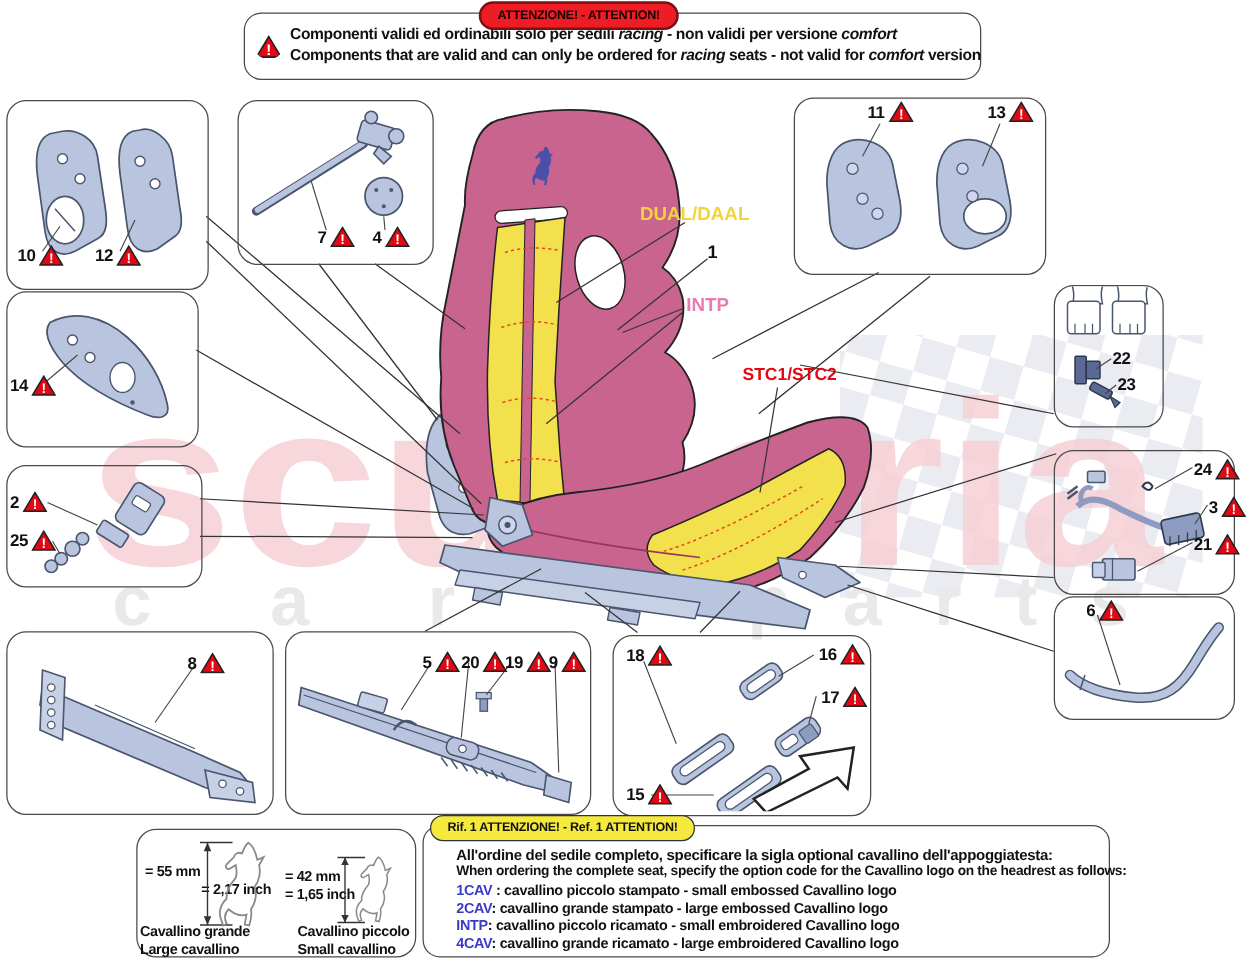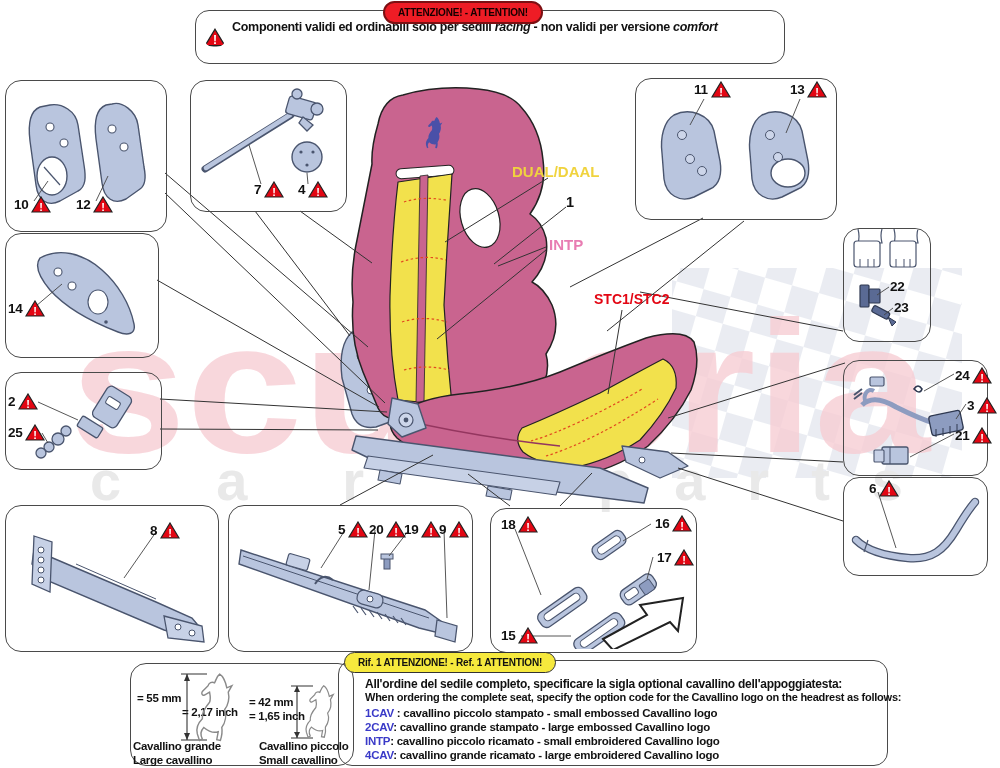--- a/index.html
+++ b/index.html
@@ -114,20 +114,23 @@
 
   <div class="pill red" style="left:383px;top:1px;">ATTENZIONE! - ATTENTION!</div>
   <div class="pbox" style="left:195px;top:10px;width:588px;height:52px;border-radius:14px;">
     <svg class="warnsvg" width="22" height="19" viewBox="0 0 20 17" style="position:absolute;left:8px;top:17px;">
       <path d="M10,1 L19,16 L1,16 Z" fill="#e30613" stroke="#222" stroke-width="1.2"></path>
       <text x="10" y="14.5" font-size="11" font-weight="bold" fill="#fff" text-anchor="middle" font-family="Liberation Sans, sans-serif">!</text>
     </svg>
     <div class="wline" style="position:absolute;left:36px;top:9px;">
       <span>Componenti validi ed ordinabili solo per sedili </span><span class="it">racing</span><span> - non validi per versione </span><span class="it">comfort</span><span></span>
     </div>
+    <div class="wline" style="position:absolute;left:36px;top:26px;">
+      <span>Components that are valid and can only be ordered for </span><span class="it">racing</span><span> seats - not valid for </span><span class="it">comfort</span><span> version</span>
+    </div>
   </div>
 
   <div class="pbox" style="left:5px;top:80px;width:160px;height:150px;">
     <svg width="157" height="147" viewBox="0 0 157 147">
       <g fill="#b9c5de" stroke="#4a556e" stroke-width="1.4">
         <path d="M34,26 C24,30 22,44 24,60 L30,104 C32,120 42,126 54,120 L72,110 C80,106 80,96 78,84 L72,44 C70,30 56,22 44,24 Z"></path>
         <path d="M100,24 C90,28 88,42 90,58 L96,102 C98,118 108,124 120,118 L134,108 C140,104 140,96 138,86 L132,44 C130,30 116,20 106,23 Z"></path>
       </g>
       <ellipse cx="46" cy="95" rx="15" ry="19" fill="#fff" stroke="#4a556e" stroke-width="1.4"></ellipse>
       <path d="M38,86 L54,104" stroke="#4a556e" stroke-width="1.2"></path>
@@ -357,21 +360,21 @@
       <span class="code">2CAV</span><span>: cavallino grande stampato - large embossed Cavallino logo</span>
     </div>
     <div class="refrow" style="left:26px;top:74px;">
       <span class="code">INTP</span><span>: cavallino piccolo ricamato - small embroidered Cavallino logo</span>
     </div>
     <div class="refrow" style="left:26px;top:88px;">
       <span class="code">4CAV</span><span>: cavallino grande ricamato - large embroidered Cavallino logo</span>
     </div>
   </div>
 
-  <div class="pbox" style="left:130px;top:663px;width:222px;height:101px;">
+  <div class="pbox" style="left:109px;top:663px;width:222px;height:101px;">
     <div class="sizetxt" style="left:6px;top:28px;">= 55 mm</div>
     <div class="sizetxt" style="left:6px;top:42px;margin-left:45px;">= 2,17 inch</div>
     <div class="sizetxt" style="left:118px;top:32px;">= 42 mm</div>
     <div class="sizetxt" style="left:118px;top:46px;">= 1,65 inch</div>
     <svg style="position:absolute;left:0;top:0;" width="219" height="98" viewBox="0 0 219 98">
 
       <g stroke="#333" stroke-width="1.1">
         <line x1="56" y1="10" x2="56" y2="76"></line>
           <line x1="50" y1="10" x2="76" y2="10"></line>
           <line x1="50" y1="76" x2="76" y2="76"></line>

